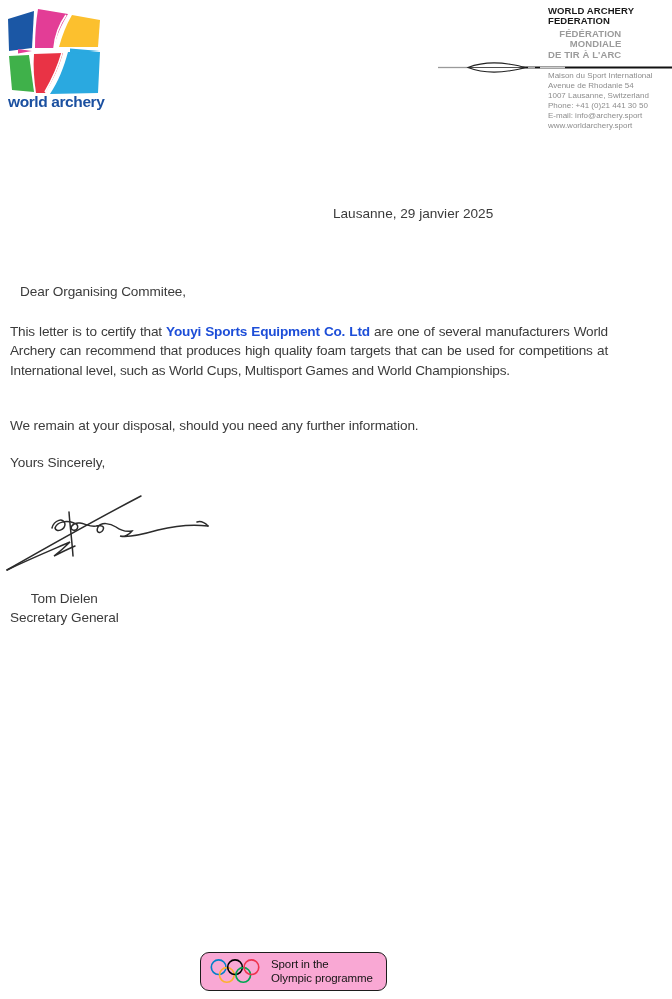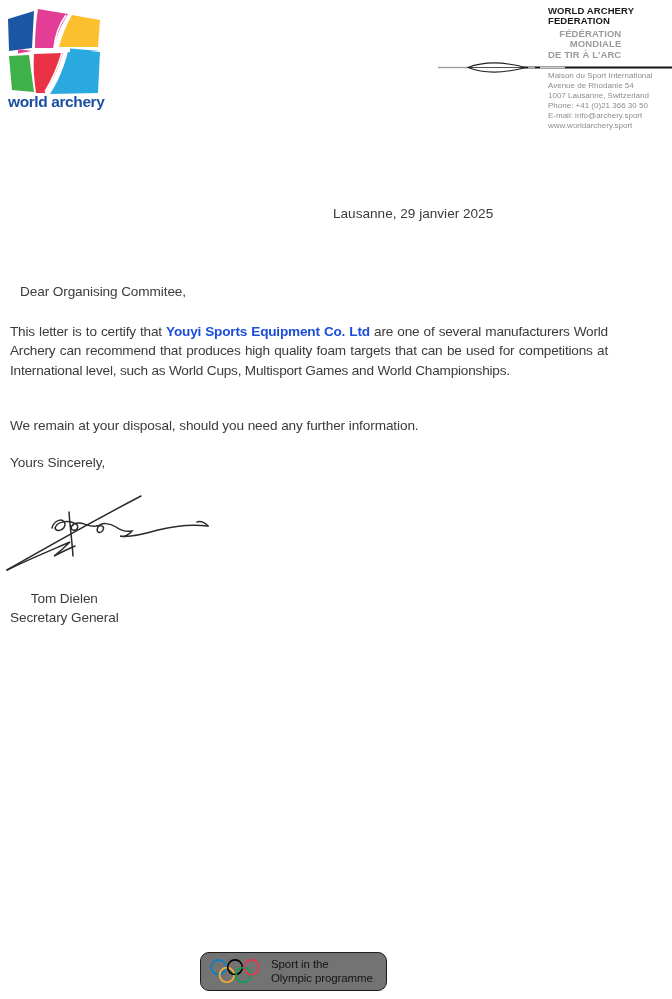--- a/index.html
+++ b/index.html
@@ -35,21 +35,21 @@
   }
   .para1 b{color:#1d4ed8;}
   .para2{position:absolute;left:10px;top:418px;font-size:13.6px;letter-spacing:-0.1px;}
   .closing{position:absolute;left:10px;top:455px;font-size:13.6px;letter-spacing:-0.1px;}
   .signature-wrap{position:absolute;left:2px;top:486px;width:212px;height:88px;}
   .signer{position:absolute;left:10px;top:589px;font-size:13.6px;line-height:19.4px;letter-spacing:-0.1px;text-align:center;}
   
   .olympic-badge{
     position:absolute;left:200px;top:952px;width:187px;height:39px;
     border:1.3px solid #1d1d1d;border-radius:9px;box-sizing:border-box;
-    display:flex;align-items:center;gap:8px;padding:0 8px;background:#737373;
+    display:flex;align-items:center;gap:8px;padding:0 8px;background:#f9a8d4;
   }
   .badge-text{font-size:11.5px;line-height:13.8px;color:#141414;letter-spacing:-0.1px;}
 </style>
 </head>
 <body>
 
 <div class="page">
 
   <div class="logo-wrap">
     <svg width="92" height="86" viewBox="0 0 92 86">
@@ -85,21 +85,21 @@
       <rect x="110" y="5.7" width="25" height="1.7" fill="#cfcfcf"></rect>
       <path d="M38,6.5 C50,1.8 66,1 80,3.2 C87,4.3 92,5.5 95,6.5 C92,7.5 87,8.7 80,9.8 C66,12 50,11.2 38,6.5 Z" fill="#ffffff" stroke="#222222" stroke-width="1.1"></path>
       <path d="M40,6.5 L95,6.5" stroke="#222222" stroke-width="0.8" fill="none"></path>
     </svg>
   </div>
 
   <div class="address">
     <div>Maison du Sport International</div>
     <div>Avenue de Rhodanie 54</div>
     <div>1007 Lausanne, Switzerland</div>
-    <div>Phone: +41 (0)21 366 30 50</div>
+    <div>Phone: +41 (0)21 441 30 50</div>
     <div>E-mail: info@archery.sport</div>
     <div>www.worldarchery.sport</div>
   </div>
 
   <div class="dateline">Lausanne, 29 janvier 2025</div>
 
   <div class="salutation">Dear Organising Commitee,</div>
 
   <div class="para1"><span>This letter is to certify that </span><b>Youyi Sports Equipment Co. Ltd</b><span> are one of several manufacturers World Archery can recommend that produces high quality foam targets that can be used for competitions at International level, such as World Cups, Multisport Games and World Championships.</span></div>
 

